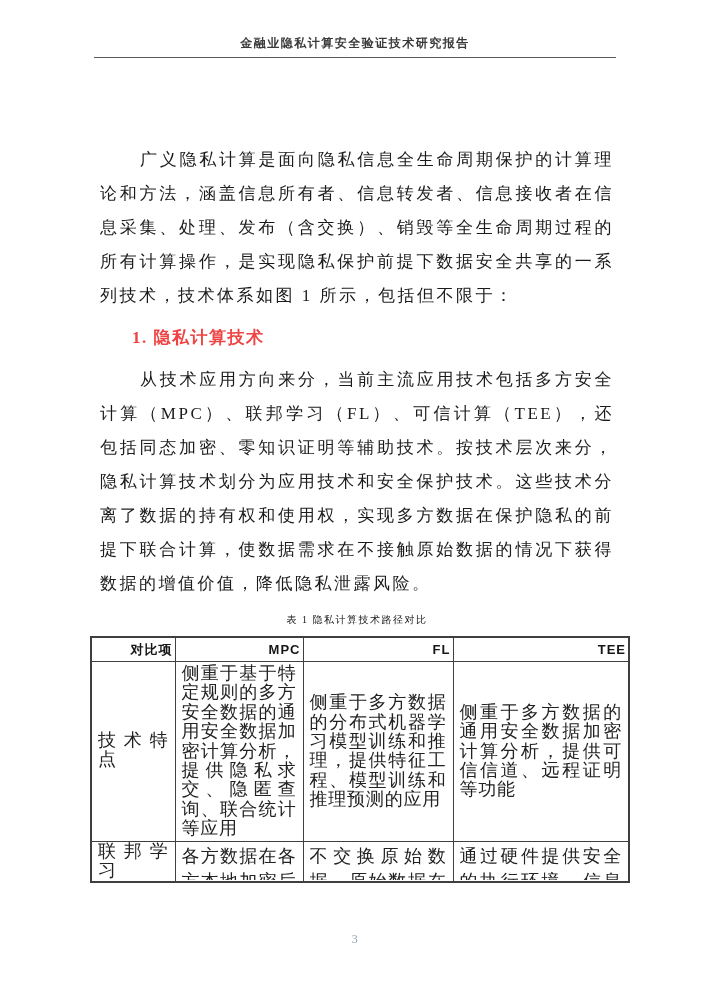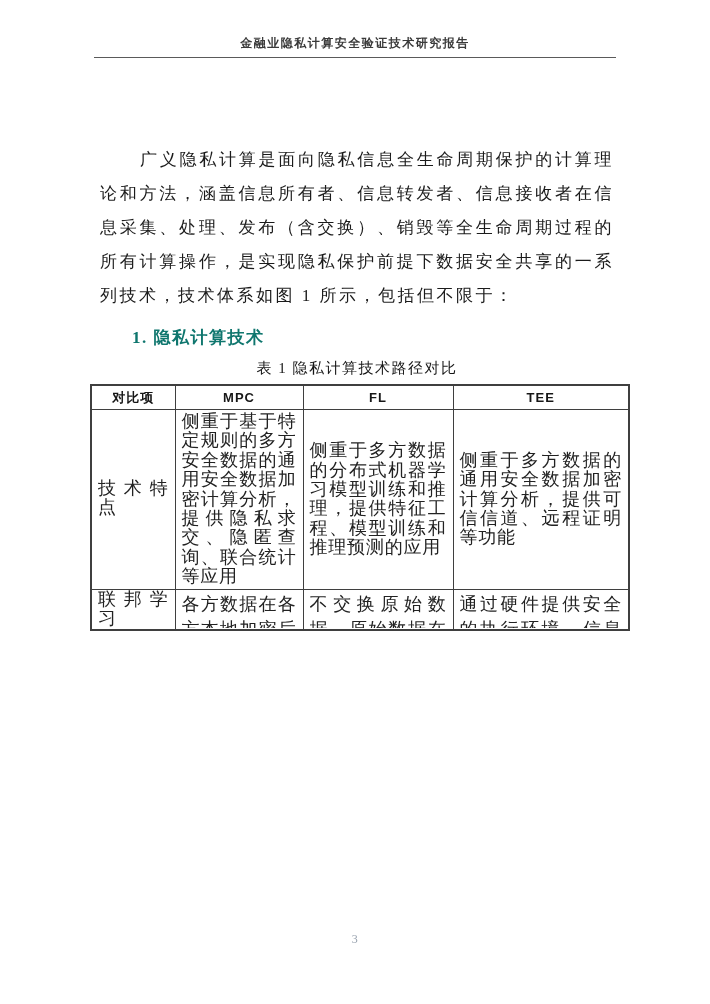--- a/index.html
+++ b/index.html
@@ -43,46 +43,46 @@
     text-justify: inter-character;
     text-indent: 40px;
   }
   .section-heading {
     margin: 0;
     font-size: 17px;
     line-height: 34px;
     letter-spacing: 1.5px;
     font-weight: bold;
     text-indent: 40px;
-    color: #0f766e;
+    color: #ef4444;
   }
   .table-caption {
     margin: 2px 0 5px 0;
     text-align: center;
-    font-size: 15px;
+    font-size: 10px;
     line-height: 22px;
     letter-spacing: 1.5px;
     color: #161616;
   }
   table.cmp {
     border-collapse: collapse;
     table-layout: fixed;
     width: 538px;
     margin-left: -2px;
     border: 2px solid #3f3f3f;
   }
   table.cmp th, table.cmp td {
     border: 1px solid #3f3f3f;
   }
   table.cmp th {
     font-family: "Liberation Sans", "DejaVu Sans", sans-serif;
     font-size: 13px;
     font-weight: bold;
     height: 23px;
-    text-align: center;
+    text-align: right;
     vertical-align: middle;
     letter-spacing: 1px;
     color: #161616;
     padding: 0 2px;
   }
   table.cmp td {
     font-size: 18px;
     line-height: 19.4px;
     letter-spacing: 0.8px;
     padding: 2px 6px;
@@ -126,20 +126,21 @@
   <div class="doc-header">
     <div class="doc-header-title">金融业隐私计算安全验证技术研究报告</div>
   </div>
 
   <div class="content">
 
     <p class="body-par">广义隐私计算是面向隐私信息全生命周期保护的计算理论和方法，涵盖信息所有者、信息转发者、信息接收者在信息采集、处理、发布（含交换）、销毁等全生命周期过程的所有计算操作，是实现隐私保护前提下数据安全共享的一系列技术，技术体系如图 1 所示，包括但不限于：</p>
 
     <h2 class="section-heading">1. 隐私计算技术</h2>
 
+    <p class="body-par">从技术应用方向来分，当前主流应用技术包括多方安全计算（MPC）、联邦学习（FL）、可信计算（TEE），还包括同态加密、零知识证明等辅助技术。按技术层次来分，隐私计算技术划分为应用技术和安全保护技术。这些技术分离了数据的持有权和使用权，实现多方数据在保护隐私的前提下联合计算，使数据需求在不接触原始数据的情况下获得数据的增值价值，降低隐私泄露风险。</p>
 
 
     <div class="table-caption">表 1  隐私计算技术路径对比</div>
 
     <table class="cmp">
       <colgroup>
         <col style="width:84px">
         <col style="width:128px">
         <col style="width:150px">
         <col style="width:176px">

